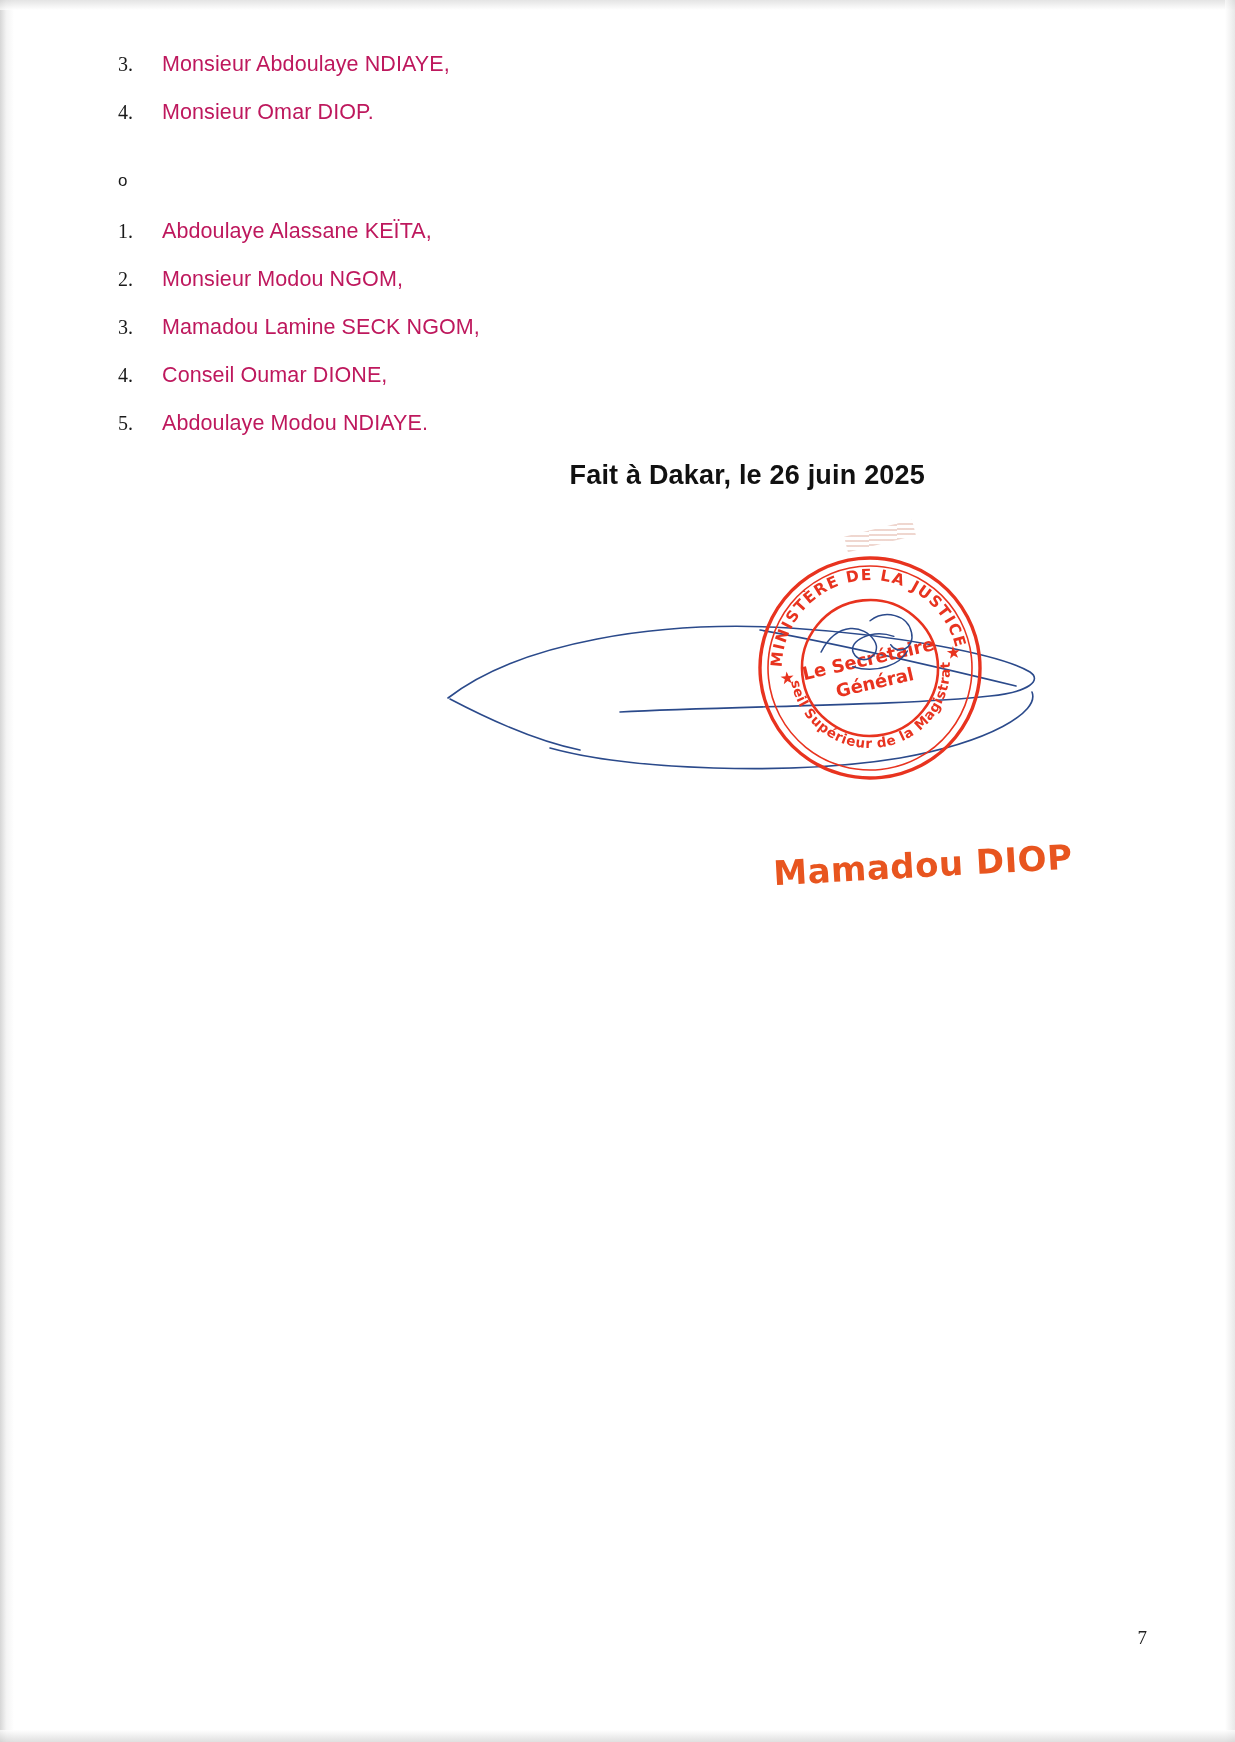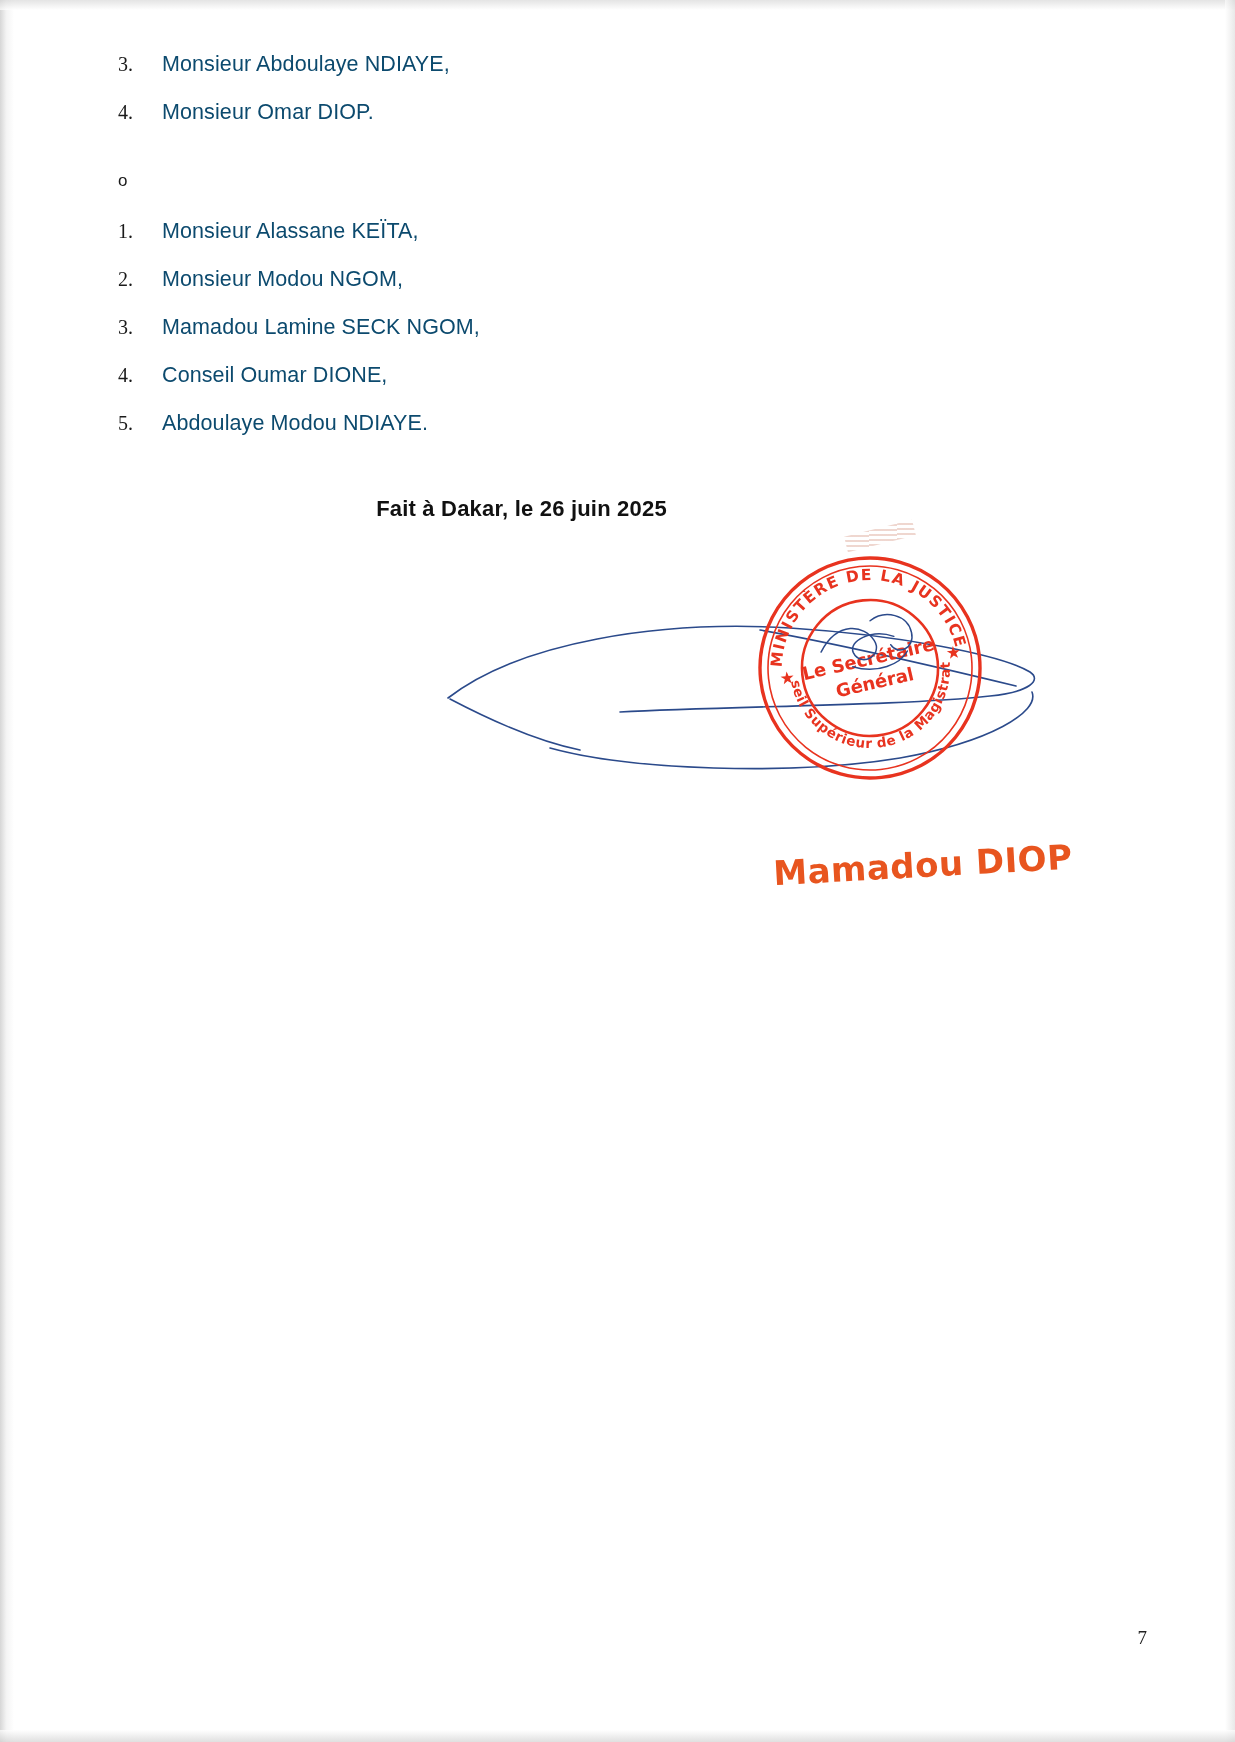--- a/index.html
+++ b/index.html
@@ -60,21 +60,21 @@
   .list-marker {
     width: 44px;
     flex: 0 0 44px;
     font-family: "Liberation Serif", serif;
     font-size: 20px;
     color: #1a1a1a;
   }
   .list-text {
     font-size: 21.5px;
     letter-spacing: .1px;
-    color: #0c4a6e;
+    color: #be185d;
   }
   .section-heading {
     display: flex;
     align-items: baseline;
     margin-top: 46px;
     margin-bottom: 28px;
   }
   .heading-marker {
     width: 44px;
     flex: 0 0 44px;
@@ -82,24 +82,24 @@
     color: #1a1a1a;
   }
   .heading-text {
     font-size: 21px;
     font-weight: bold;
     text-decoration: underline;
     text-underline-offset: 3px;
     letter-spacing: .2px;
   }
   .signature-line {
-    margin-top: 60px;
-    text-align: center;
+    margin-top: 24px;
+    text-align: right;
     padding-right: 93px;
-    font-size: 22px;
+    font-size: 27px;
     font-weight: bold;
     letter-spacing: .2px;
   }
   
   .stamp {
     position: absolute;
     left: 757px;
     top: 555px;
     width: 226px;
     height: 226px;
@@ -167,21 +167,21 @@
       <span class="list-marker">4.</span>
       <span class="list-text">Monsieur Omar DIOP.</span>
     </div>
 
     <div class="section-heading">
       <span class="heading-marker">o</span>
     </div>
 
     <div class="list-item">
       <span class="list-marker">1.</span>
-      <span class="list-text">Monsieur Alassane KEÏTA,</span>
+      <span class="list-text">Abdoulaye Alassane KEÏTA,</span>
     </div>
     <div class="list-item">
       <span class="list-marker">2.</span>
       <span class="list-text">Monsieur Modou NGOM,</span>
     </div>
     <div class="list-item">
       <span class="list-marker">3.</span>
       <span class="list-text">Mamadou Lamine SECK NGOM,</span>
     </div>
     <div class="list-item">

